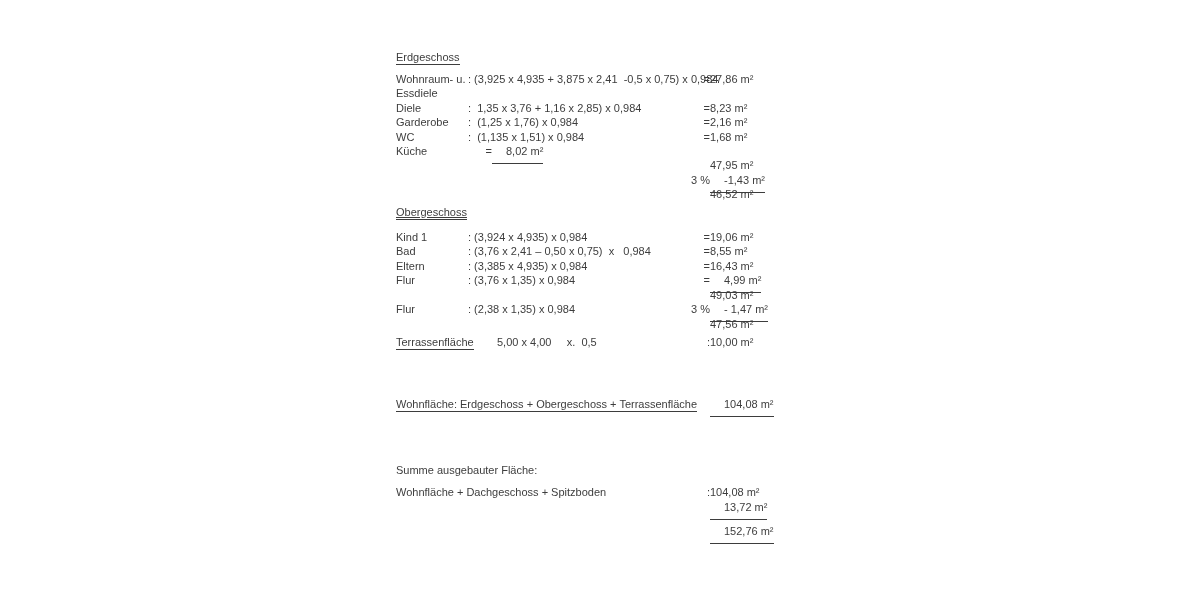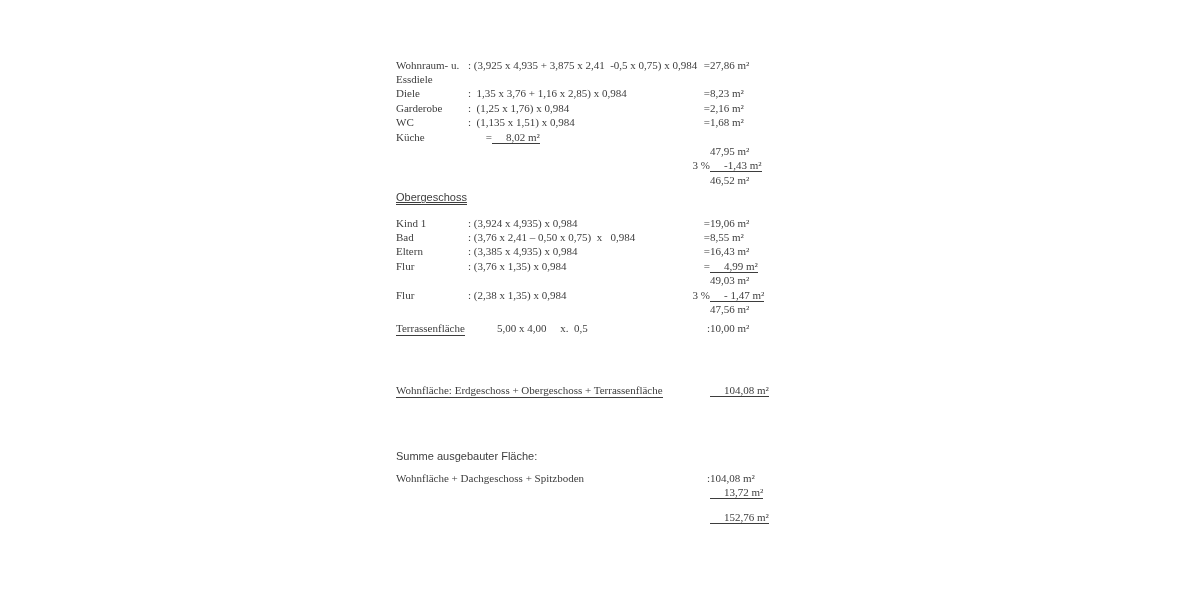--- a/index.html
+++ b/index.html
@@ -9,43 +9,46 @@
     font-size:11px;
     color:#3d3d3d;
     position:relative;
   }
   .doc {
     position:absolute;
     left:396px;
     top:50px;
     width:382px;
   }
-  .row { display:flex; line-height:14.4px; white-space:pre;font-family:Liberation Serif, serif; }
+  .row { display:flex; line-height:14.4px; white-space:pre; }
   .label   { width:72px;  flex:none; }
   .label-wide { width:101px; flex:none; }
   .formula { flex:1; min-width:0; }
   .op      { width:24px;  flex:none; text-align:right; }
   .value   { width:68px;  flex:none; text-align:left; }
   .grow    { flex:1; min-width:0; }
   .heading-row { line-height:14.4px; }
   .ul { border-bottom:1px solid #3d3d3d; padding-bottom:1px; }
-  .ul-pad { border-bottom:1px solid #3d3d3d; padding-bottom:0; padding-left:14px; }
+  .ul-pad { border-bottom:1px solid #3d3d3d; padding-bottom:6px; padding-left:14px; }
   .mt-8  { margin-top:7.6px; }
   .mt-5  { margin-top:3px;text-decoration:underline; }
   .mt-9  { margin-top:11px; }
   .mt-4  { margin-top:4.2px; }
   .mt-48 { margin-top:47.6px; }
   .mt-52 { margin-top:51.6px; }
   .mt-7  { margin-top:10px; }
 </style>
 </head>
 <body>
 
 <div class="doc">
 
+  <div class="heading-row">
+    <span class="ul">Erdgeschoss</span>
+  </div>
 
   <div class="row mt-8">
     <span class="label">Wohnraum- u.</span>
     <span class="formula">: (3,925 x 4,935 + 3,875 x 2,41  -0,5 x 0,75) x 0,984</span>
     <span class="op">=</span>
     <span class="value">27,86 m²</span>
   </div>
   <div class="row">
     <span class="label">Essdiele</span>
     <span class="formula"></span>

